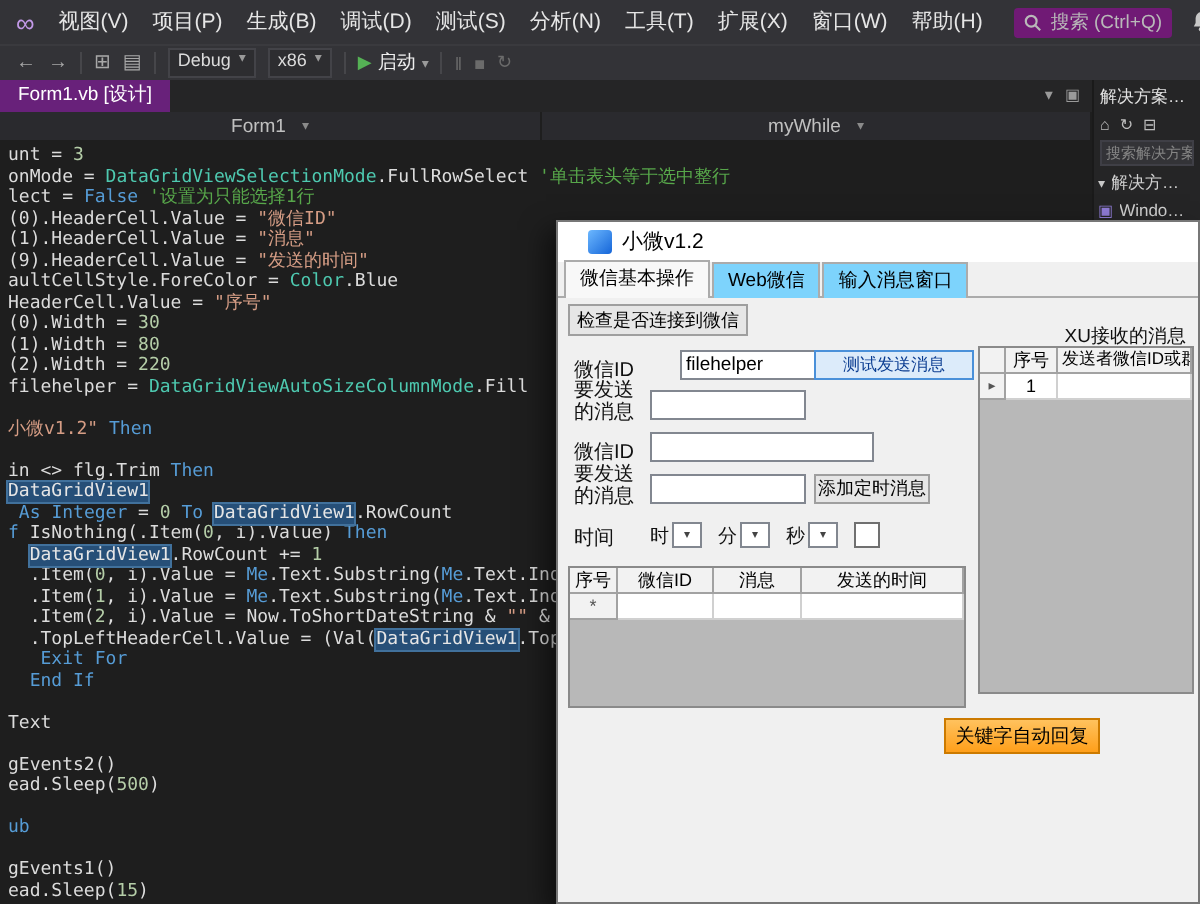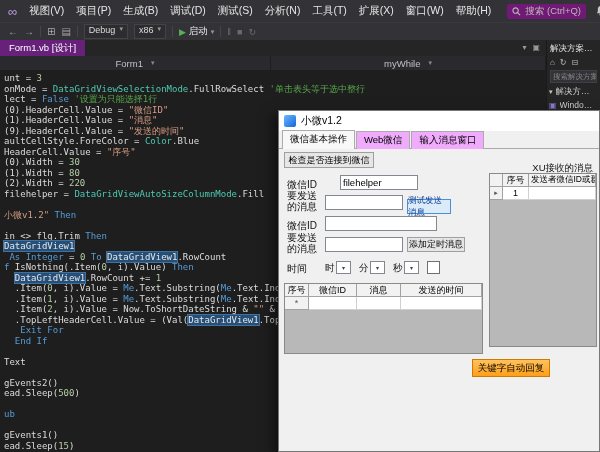--- a/index.html
+++ b/index.html
@@ -59,40 +59,40 @@
              font-size:7.5px;line-height:11px;padding:0 2px;white-space:nowrap;overflow:hidden;}
   .se-item{display:flex;align-items:center;gap:3px;padding:1px 2px;white-space:nowrap;overflow:hidden;}
   .se-item .se-lbl{overflow:hidden;text-overflow:ellipsis;}
   .se-proj-icon{color:#8f7bd6;font-size:8px;}
   .se-root-icon{color:#c8c8c8;font-size:7px;}
 
   
   .win{position:absolute;left:278px;top:110px;width:322px;height:342px;background:#f0f0f0;
        border:1px solid #777;box-shadow:-5px 5px 12px rgba(0,0,0,.5);box-sizing:border-box;z-index:5;
        font-size:10px;color:#000;}
-  .win-title{height:20px;background:#fff;display:flex;align-items:center;gap:5px;padding-left:5px;}
+  .win-title{height:20px;background:#fff;display:flex;align-items:center;gap:5px;padding-left:15px;}
   .win-icon{width:12px;height:12px;border-radius:2px;background:linear-gradient(135deg,#6cb8ff,#1565d8);}
   .win-title-text{font-size:10.5px;}
   .win-tabs{height:18px;display:flex;align-items:flex-end;padding-left:3px;border-bottom:1px solid #ababab;
             background:#f0f0f0;box-sizing:border-box;}
-  .wtab{font-size:9.5px;padding:2px 7px;border:1px solid #ababab;border-bottom:none;background:#f0abfc;
+  .wtab{font-size:9.5px;padding:2px 7px;border:1px solid #ababab;border-bottom:none;background:#7dd3fc;
         margin-right:1px;position:relative;top:1px;}
   .wtab.active{background:#f8f8f8;padding-bottom:3px;}
   .win-body{position:relative;height:302px;}
 
   .btn{position:absolute;background:#e6e6e6;border:1px solid #9f9f9f;font-size:9px;display:flex;
        align-items:center;justify-content:center;box-sizing:border-box;cursor:default;}
   .lbl{position:absolute;font-size:10px;color:#111;}
   .tb{position:absolute;height:15px;background:#fff;border:1px solid #828790;font-size:9.5px;
       padding:0 2px;box-sizing:border-box;font-family:inherit;}
 
   #btn-check{left:5px;top:3px;width:90px;height:16px;}
   #lbl-wxid1{left:8px;top:29px;}
   #tb-wxid1{left:46px;top:26px;width:78px;margin-left:15px;}
-  #btn-test{left:128px;top:26px;width:44px;height:15px;background:#dcebfa;border:1px solid #4a90d9;color:#0b3d91;font-size:8.5px;margin-top:24px;}
+  #btn-test{left:128px;top:26px;width:80px;height:15px;background:#dcebfa;border:1px solid #4a90d9;color:#0b3d91;font-size:8.5px;}
   #lbl-msg1{left:8px;top:42px;width:34px;line-height:10.5px;}
   #tb-msg1{left:46px;top:46px;width:78px;}
   #time-display{position:absolute;left:124px;top:41px;font-family:"DejaVu Sans Mono",monospace;
                 font-weight:bold;font-size:16px;color:#ffe400;text-shadow:1px 1px 0 #86a000;}
   #lbl-wxid2{left:8px;top:70px;}
   #tb-wxid2{left:46px;top:67px;width:112px;}
   #lbl-msg2{left:8px;top:84px;width:34px;line-height:10.5px;}
   #tb-msg2{left:46px;top:88px;width:78px;}
   #btn-add{left:128px;top:88px;width:58px;height:15px;}
   #lbl-time{left:8px;top:113px;}

